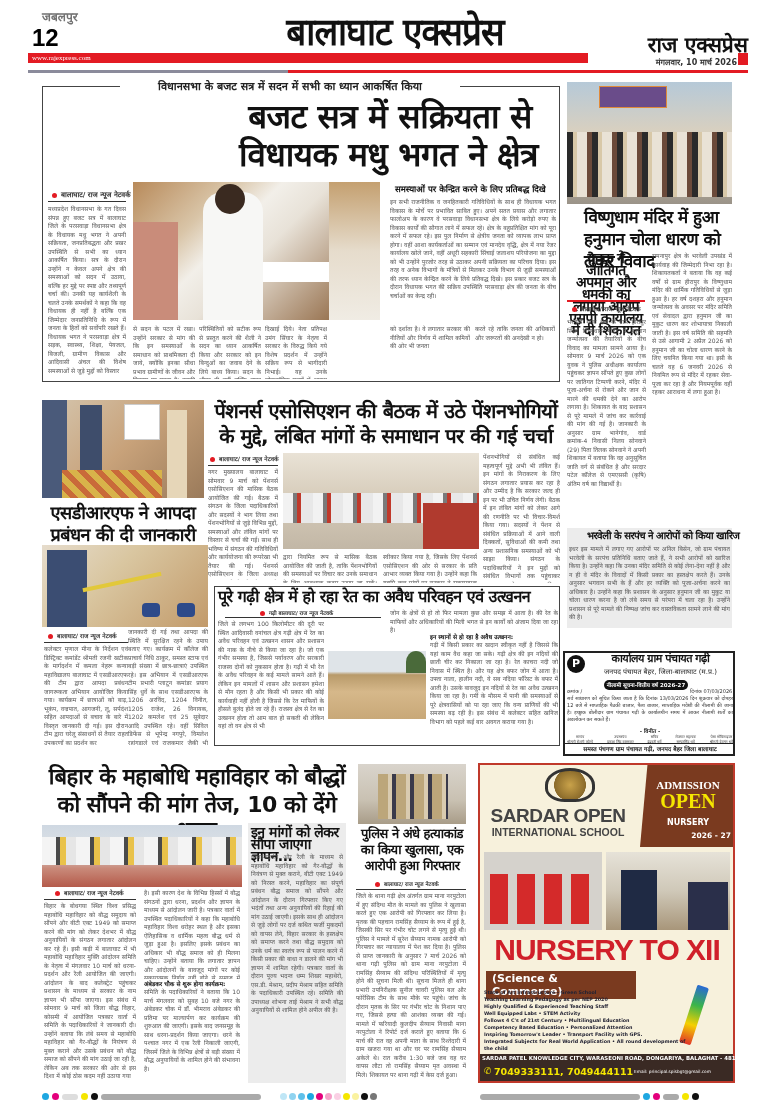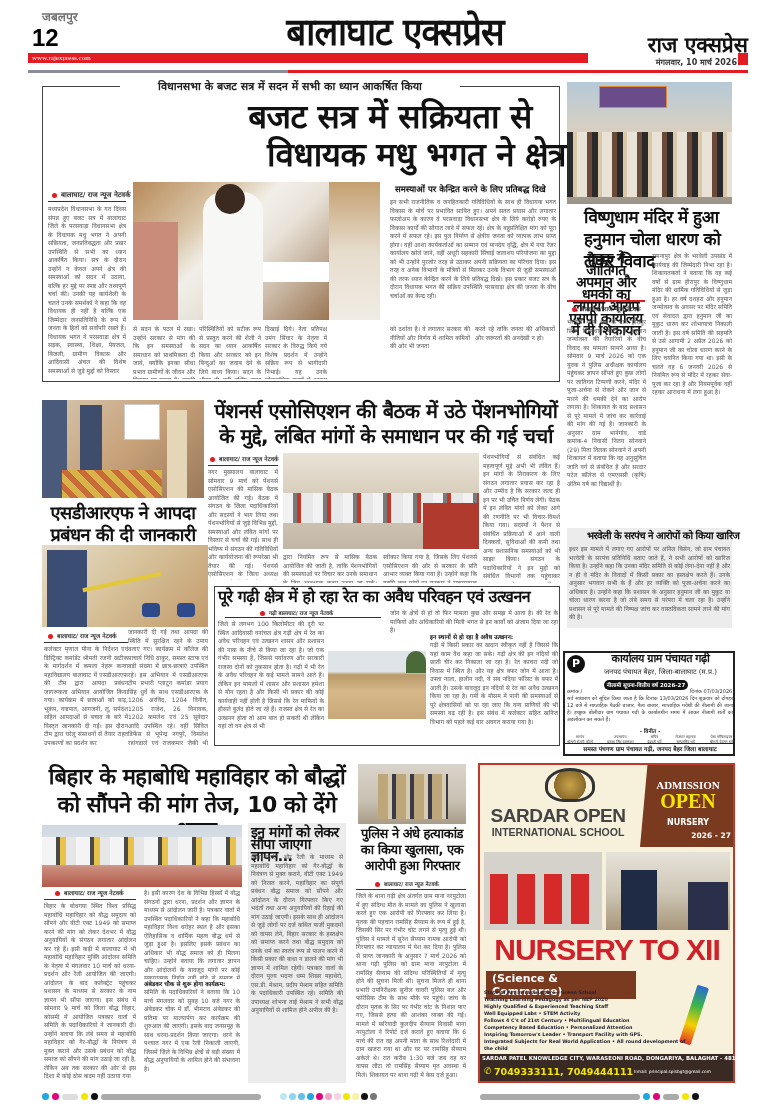--- a/index.html
+++ b/index.html
@@ -38,21 +38,21 @@
 <div class="abs red-bar"></div>
 <div class="abs red-bar-r"></div>
 <div class="abs url">www.rajexpress.com</div>
 <div class="abs date">मंगलवार, 10 मार्च 2026</div>
 <div class="abs rule"></div>
 <div class="abs rule2"></div>
 
 <div class="abs box" style="left:42px;top:86px;width:518px;height:296px;border-color:#444"></div>
 <div class="abs kicker" style="left:120px;top:78px;width:340px;background:#fff;font-size:11px">विधानसभा के बजट सत्र में सदन में सभी का ध्यान आकर्षित किया</div>
 <div class="abs head" style="left:230px;top:98px;width:320px;text-align:center;font-size:33px">बजट सत्र में सक्रियता से</div>
-<div class="abs head" style="left:246px;top:136px;width:320px;text-align:right;font-size:33px">विधायक मधु भगत ने क्षेत्र</div>
+<div class="abs head" style="left:239px;top:136px;width:320px;text-align:left;font-size:33px">विधायक मधु भगत ने क्षेत्र</div>
 
 <div class="abs byline" style="left:52px;top:190px"><span class="dot"></span><span>बालाघाट/ राज न्यूज नेटवर्क</span></div>
 <div class="abs" style="left:48px;top:201px;width:78px;height:1px;background:#333"></div>
 <div class="abs col" style="left:48px;top:205px;width:78px;height:172px">मध्यप्रदेश विधानसभा के गत दिवस संपन्न हुए बजट सत्र में बालाघाट जिले के परसवाड़ा विधानसभा क्षेत्र के विधायक मधु भगत ने अपनी सक्रियता, जनप्रतिबद्धता और प्रखर उपस्थिति से सभी का ध्यान आकर्षित किया। सत्र के दौरान उन्होंने न केवल अपने क्षेत्र की समस्याओं को सदन में उठाया, बल्कि हर मुद्दे पर स्पष्ट और तथ्यपूर्ण चर्चा की। उनकी यह कार्यशैली के चलते उनके समर्थकों ने कहा कि वह विधायक ही नहीं है बल्कि एक जिम्मेदार जनप्रतिनिधि के रूप में जनता के हितों को सर्वोपरि रखते हैं। विधायक भगत ने परसवाड़ा क्षेत्र में सड़क, स्वास्थ्य, शिक्षा, पेयजल, बिजली, ग्रामीण विकास और आदिवासी अंचल की विशेष समस्याओं से जुड़े मुद्दों को विस्तार</div>
 
 <div class="abs photo" style="left:133px;top:182px;width:196px;height:138px;background:linear-gradient(135deg,#b88a5a 0%,#d9c5a8 30%,#f2efe9 45%,#e8e2d8 60%,#9a7654 100%)">
   <div style="position:absolute;left:70px;top:10px;width:60px;height:128px;background:#f7f7f5;border-radius:20px 20px 0 0"></div>
   <div style="position:absolute;left:82px;top:2px;width:30px;height:30px;background:#3a2a20;border-radius:50%"></div>
   <div style="position:absolute;left:0;top:40px;width:45px;height:98px;background:#c98c7a"></div>
   <div style="position:absolute;left:130px;top:80px;width:66px;height:20px;background:#fff"></div>

